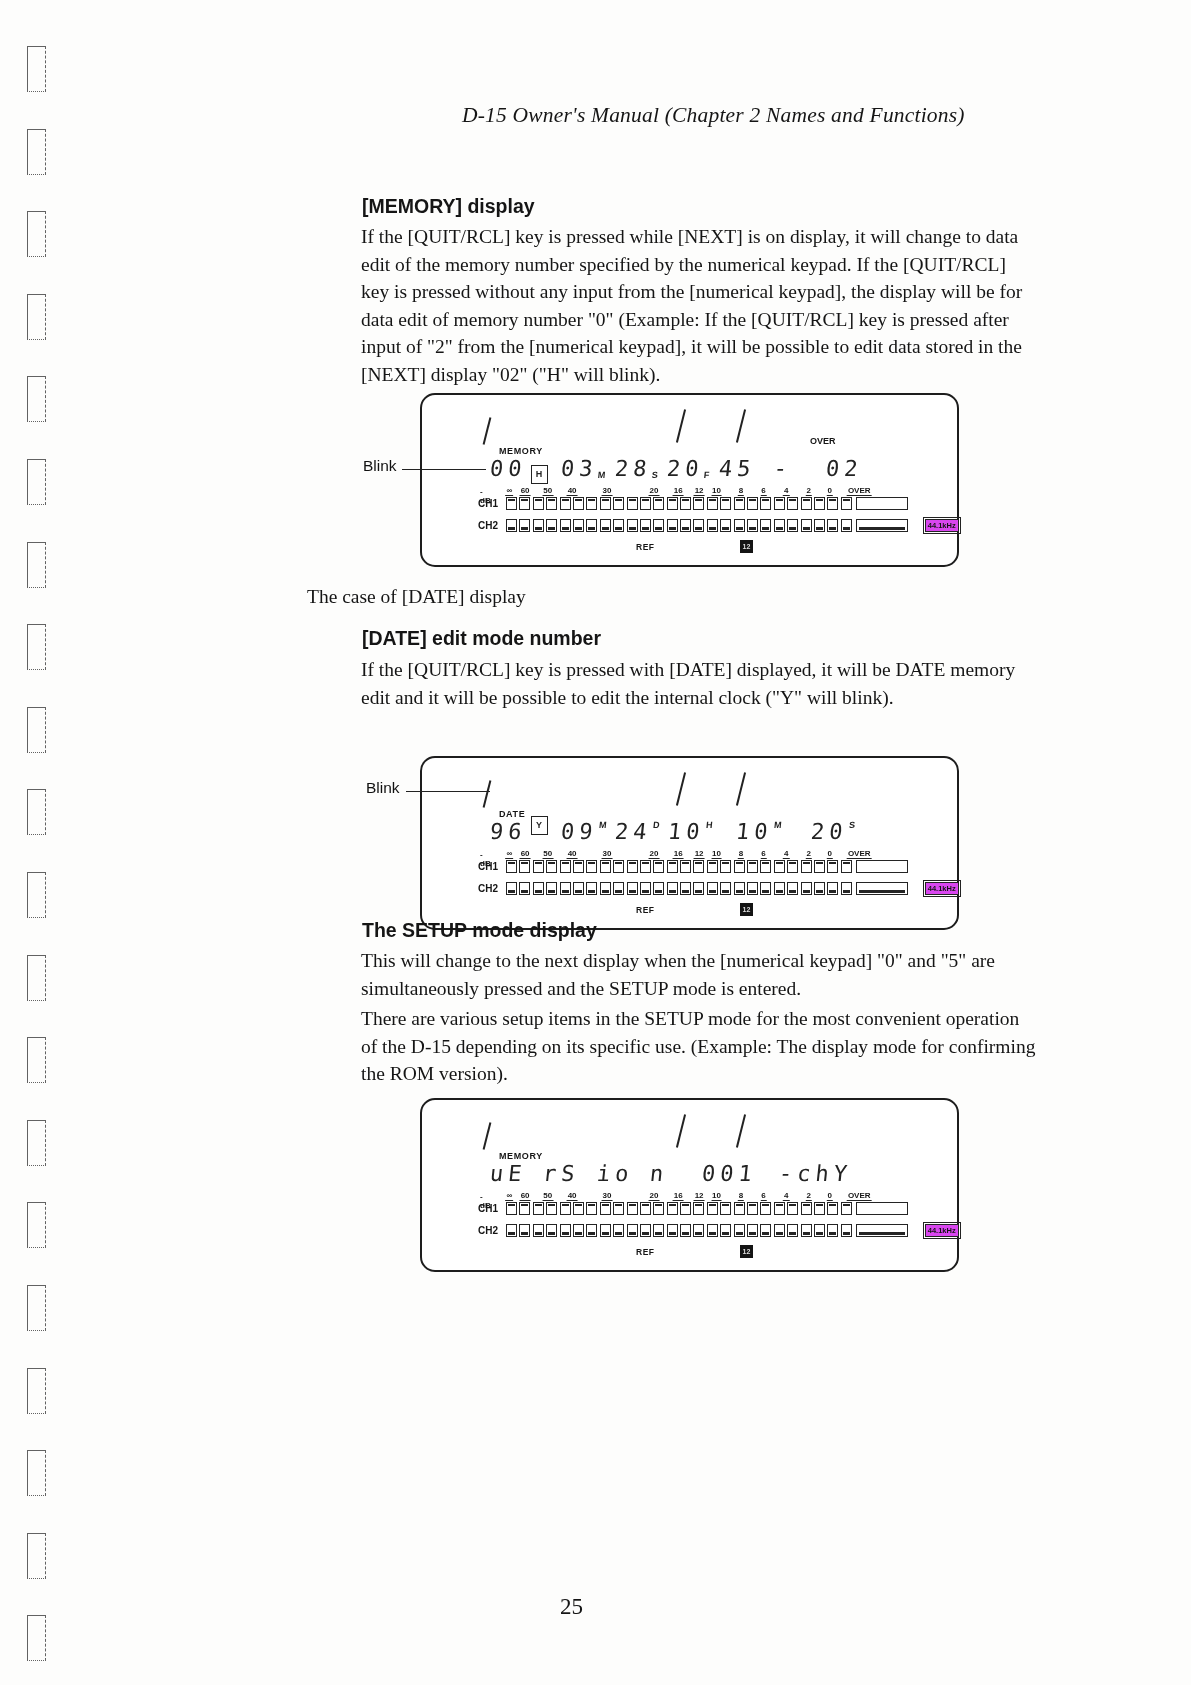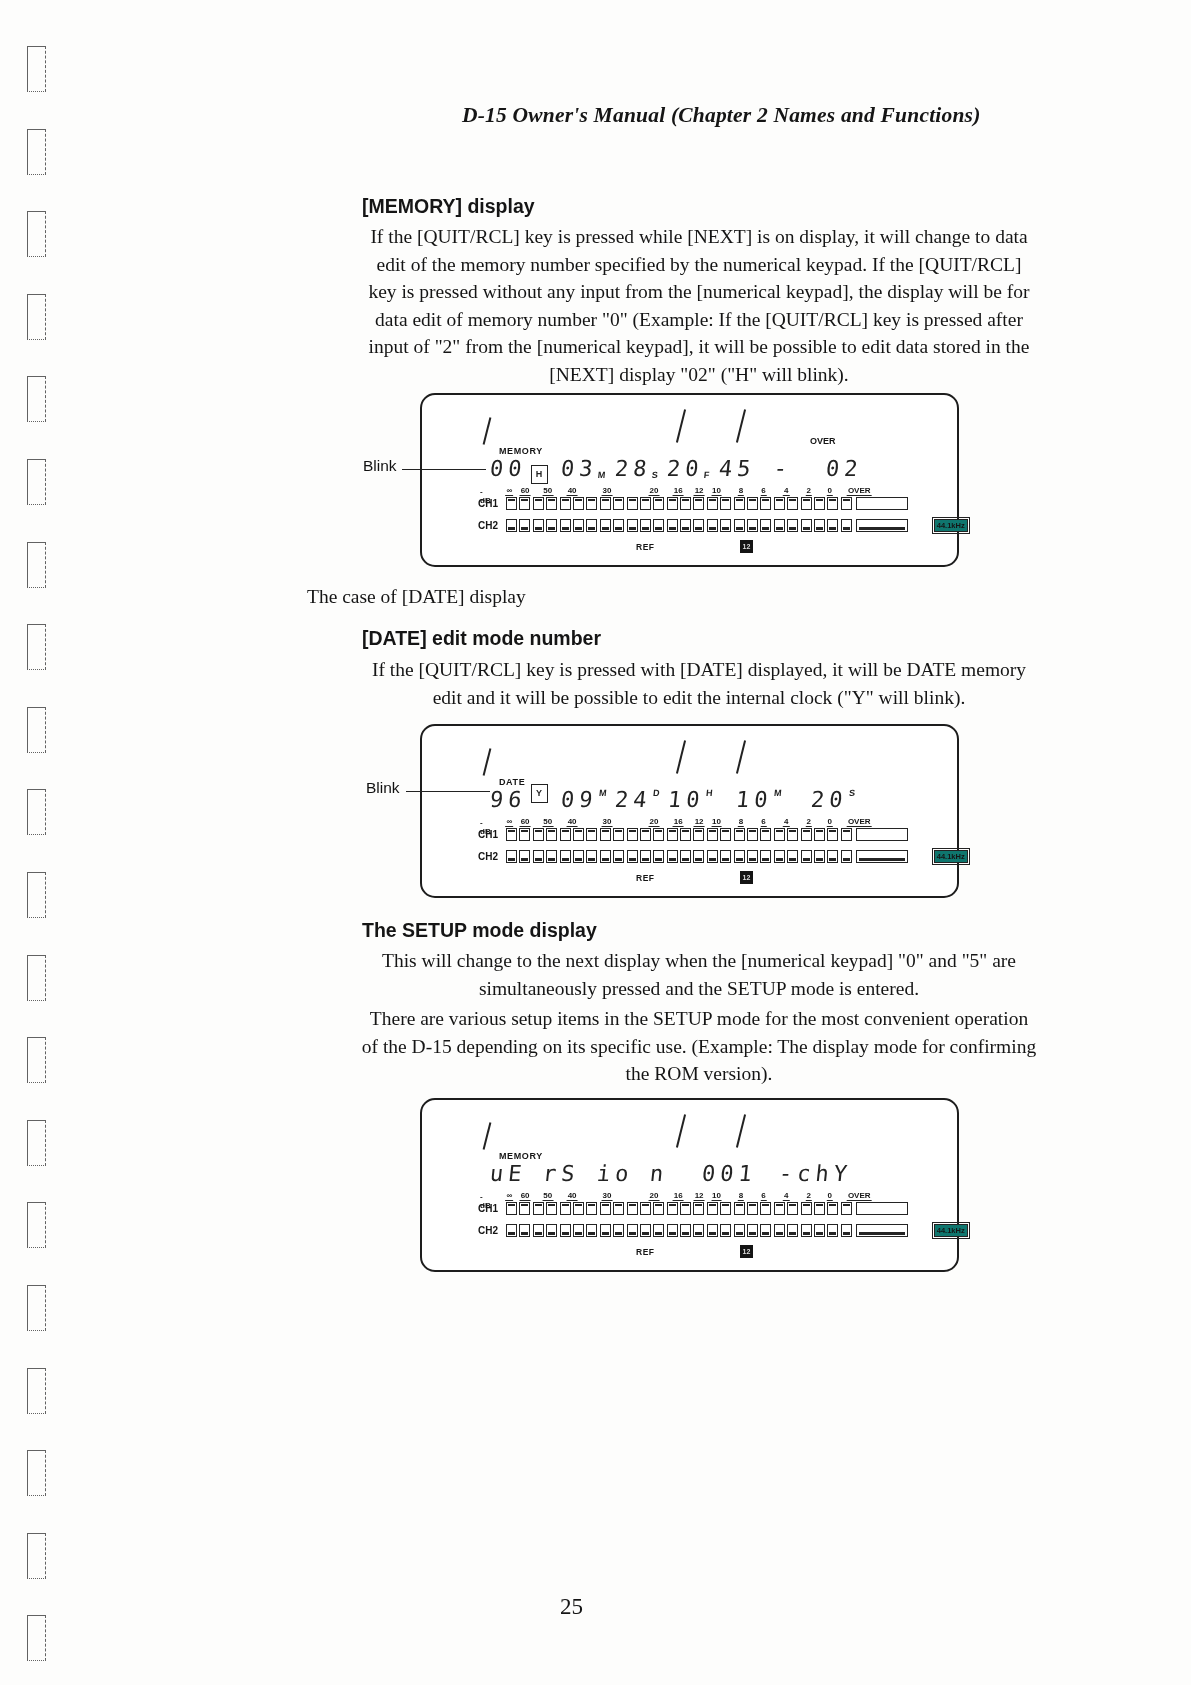--- a/index.html
+++ b/index.html
@@ -4,26 +4,26 @@
 <style>
   html,body{margin:0;padding:0}
   body{width:1191px;height:1685px;position:relative;background:#fdfdfc;
        font-family:"Liberation Serif",serif;color:#151515;overflow:hidden}
 
   
   .bmark{position:absolute;left:27px;width:17px;height:44px;
          border:1.6px solid #3c3c3c;border-right-style:dashed;
          border-bottom-style:dotted;opacity:.8}
 
-  .header{position:absolute;left:462px;top:103px;font-style:italic;font-weight:bold;
+  .header{position:absolute;left:462px;top:103px;font-style:italic;font-weight:normal;
           font-size:21.5px;letter-spacing:.2px;white-space:nowrap}
 
   .sec-head{position:absolute;font-family:"Liberation Sans",sans-serif;
             font-weight:bold;font-size:19.5px;white-space:nowrap}
-  .para{position:absolute;width:676px;font-size:19.5px;line-height:27.5px;text-align:center}
+  .para{position:absolute;width:676px;font-size:19.5px;line-height:27.5px;text-align:left}
   .note{position:absolute;left:307px;top:586px;font-size:19.5px;white-space:nowrap}
   .pagenum{position:absolute;left:560px;top:1594px;font-size:23px}
 
   
   .lcd-panel{position:absolute;left:420px;width:535px;height:170px;background:#fff;
              border:2px solid #1d1d1d;border-radius:15px}
   .slash{position:absolute;width:2px;background:#222;transform:rotate(14deg)}
   .slash-mode{left:64px;top:22px;height:28px}
   .slash-b{left:258px;top:14px;height:34px}
   .slash-c{left:318px;top:14px;height:34px}
@@ -57,22 +57,22 @@
   .ch-row{position:absolute;left:56px;display:flex;align-items:center;height:14px}
   .ch-label{font:bold 10px "Liberation Sans",sans-serif;width:28px;flex:none}
   .cells{display:flex;gap:2.4px}
   .cell{width:11px;height:13px;border:1.6px solid #242424;box-sizing:border-box;
         position:relative;flex:none;background:#fff}
   .cell.c1::after{content:"";position:absolute;left:1px;right:1px;top:1px;height:2.6px;background:#242424}
   .cell.c2::after{content:"";position:absolute;left:1px;right:1px;bottom:1px;height:2.6px;background:#242424}
   .wide-cell{width:52px;height:13px;border:1.6px solid #242424;box-sizing:border-box;
              margin-left:4px;position:relative;flex:none;background:#fff}
   .wide-cell.c2::after{content:"";position:absolute;left:2px;right:2px;bottom:1px;height:2.4px;background:#242424}
-  .freq-badge{margin-left:26px;border:1.4px solid #222;outline:1px solid #222;outline-offset:1px;
-              font:bold 7.5px "Liberation Sans",sans-serif;padding:1px 2px;background:#0f766e;flex:none}
+  .freq-badge{margin-left:17px;border:1.4px solid #222;outline:1px solid #222;outline-offset:1px;
+              font:bold 7.5px "Liberation Sans",sans-serif;padding:1px 2px;background:#d946ef;flex:none}
 
   .ref-row{position:absolute;left:56px;top:145px;width:460px;height:14px;
            font:bold 8.5px "Liberation Sans",sans-serif}
   .ref-label{position:absolute;left:158px;top:2px;letter-spacing:.5px}
   .marker{position:absolute;left:262px;top:0;width:13px;height:13px;background:#141414;
           color:#ddd;font:bold 7px "Liberation Sans",sans-serif;
           display:flex;align-items:center;justify-content:center}
 
   .blink-label{position:absolute;font:15.5px "Liberation Sans",sans-serif;color:#111}
   .blink-line{position:absolute;border-top:1.7px solid #222}
@@ -206,21 +206,21 @@
     </div>
   </div>
 <div class="blink-label" style="left:363px;top:457px">Blink</div>
 <div class="blink-line" style="left:402px;top:469px;width:84px"></div>
 
 <div class="note">The case of [DATE] display</div>
 
 <div class="sec-head" style="left:362px;top:627px">[DATE] edit mode number</div>
 <div class="para" style="left:361px;top:656px">If the [QUIT/RCL] key is pressed with [DATE] displayed, it will be DATE memory edit and it will be possible to edit the internal clock ("Y" will blink).</div>
 
-<div class="lcd-panel" style="top:724px">
+<div class="lcd-panel" style="top:756px">
     <div class="slash slash-mode"></div>
     <div class="slash slash-b"></div>
     <div class="slash slash-c"></div>
     <div class="mode-label">DATE</div>
     <div class="digit-row u-high"><div class="dseg"><span class="dval">96</span></div><div class="blinkbox">Y</div><div class="dseg"><span class="dval">09</span><span class="dunit">M</span></div><div class="dseg"><span class="dval">24</span><span class="dunit">D</span></div><div class="dseg"><span class="dval">10</span><span class="dunit">H</span></div><div class="dseg" style="margin-left: 24px;"><span class="dval">10</span><span class="dunit">M</span></div><div class="dseg" style="margin-left: 30px;"><span class="dval">20</span><span class="dunit">S</span></div></div>
     <div class="scale-row">
       <div class="db-label">-dB</div>
       <div class="scale-labels">
         <div class="scale-tick" style="left: 1%;">∞</div>
         <div class="scale-tick" style="left: 5.5%;">60</div>

